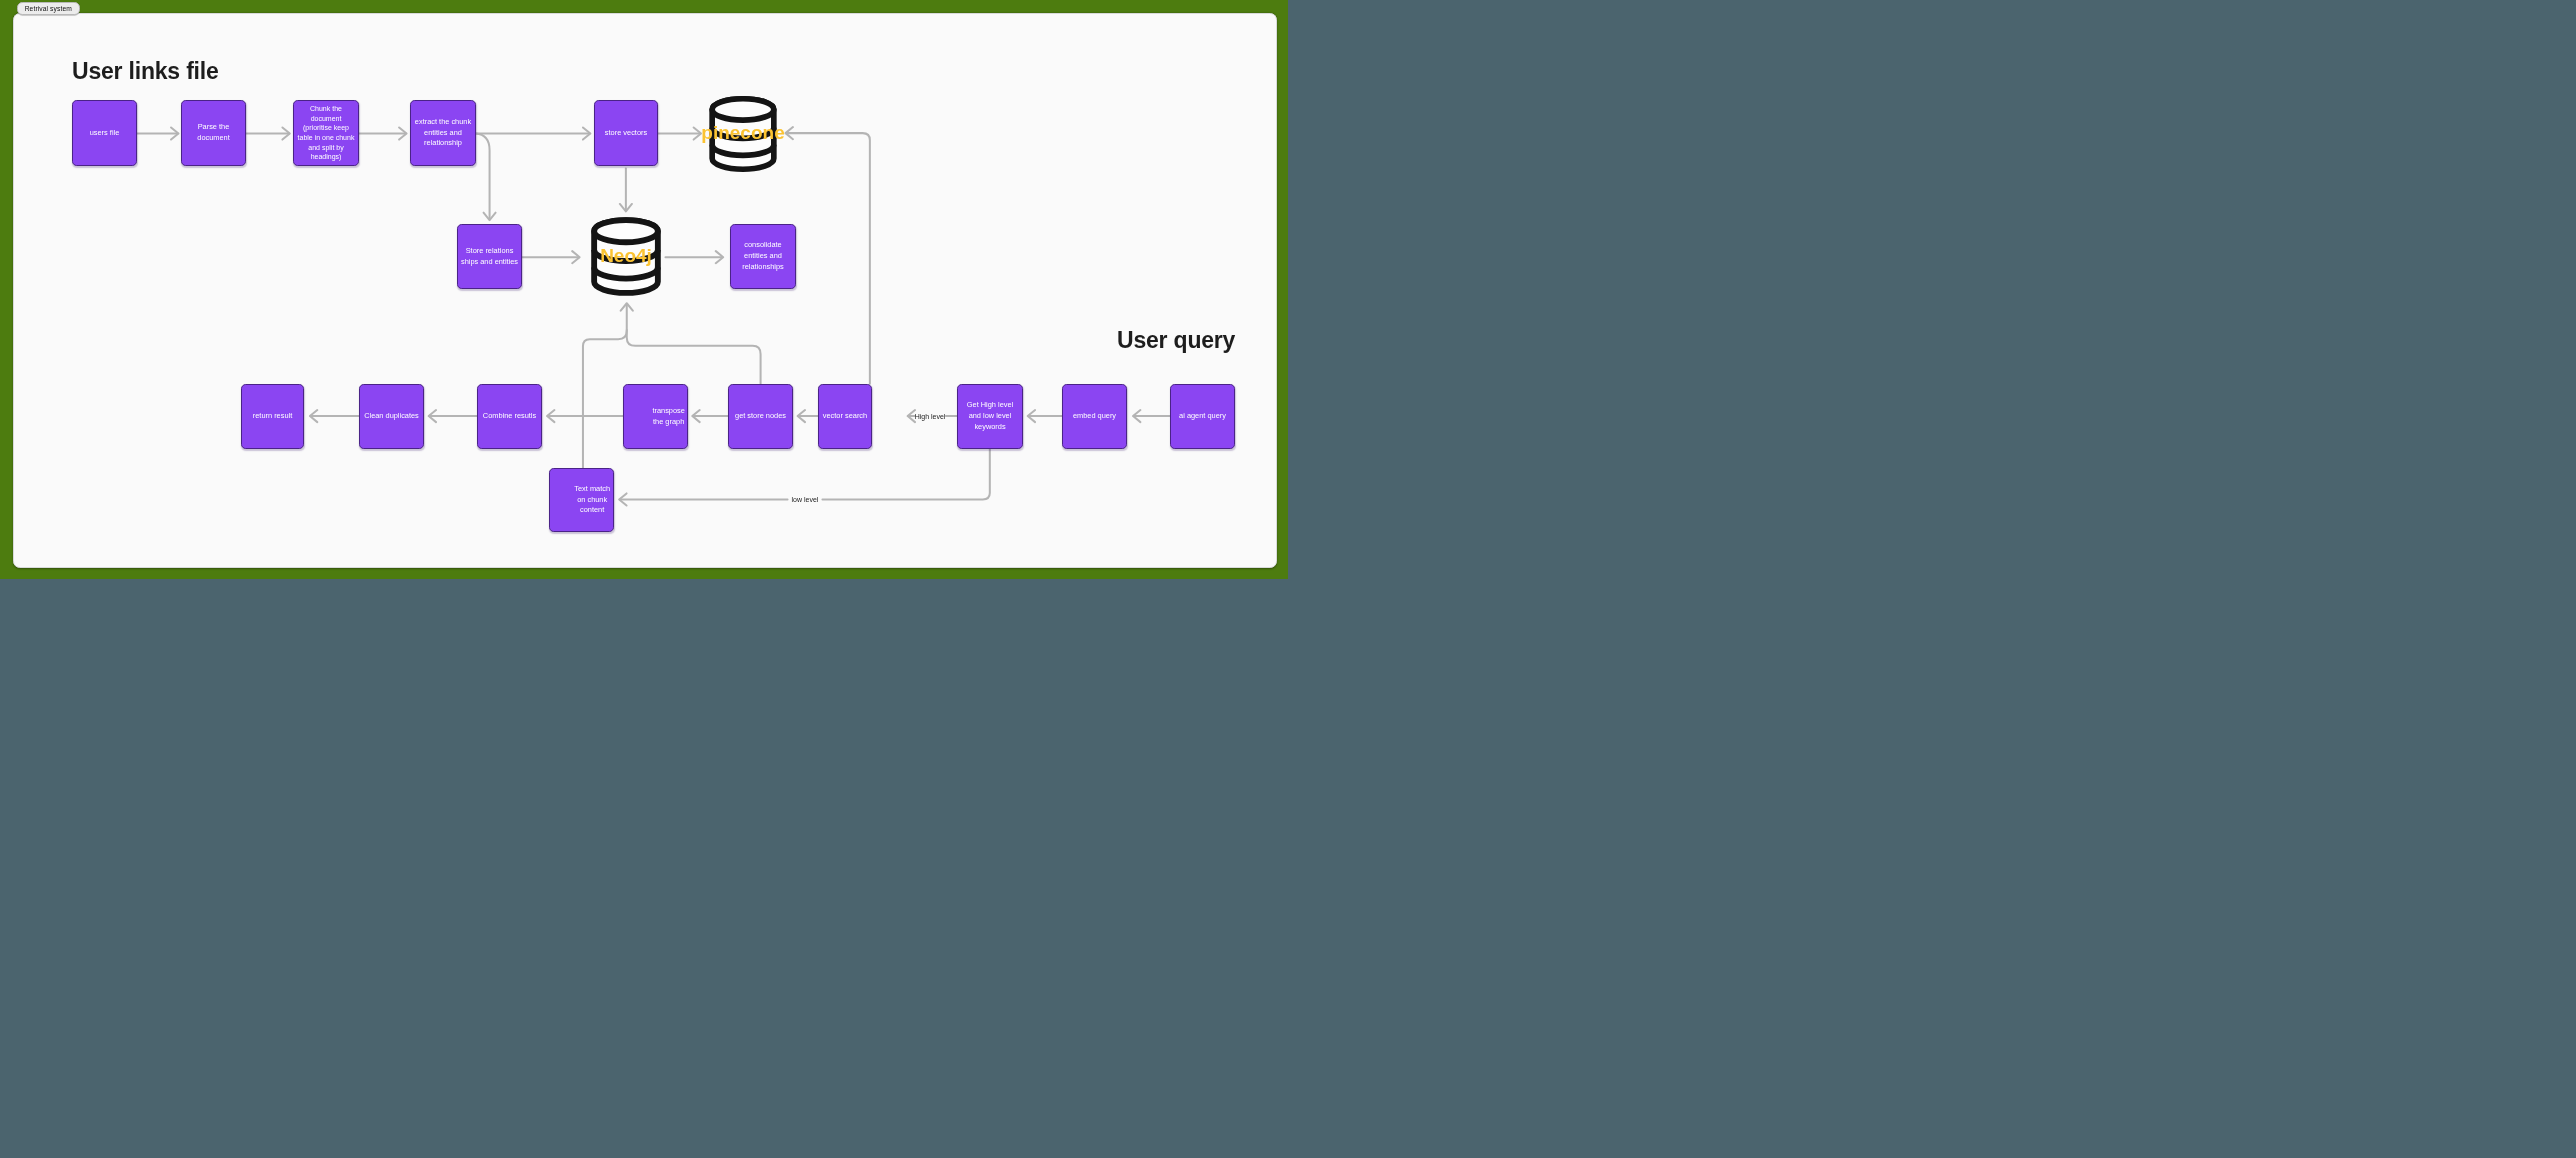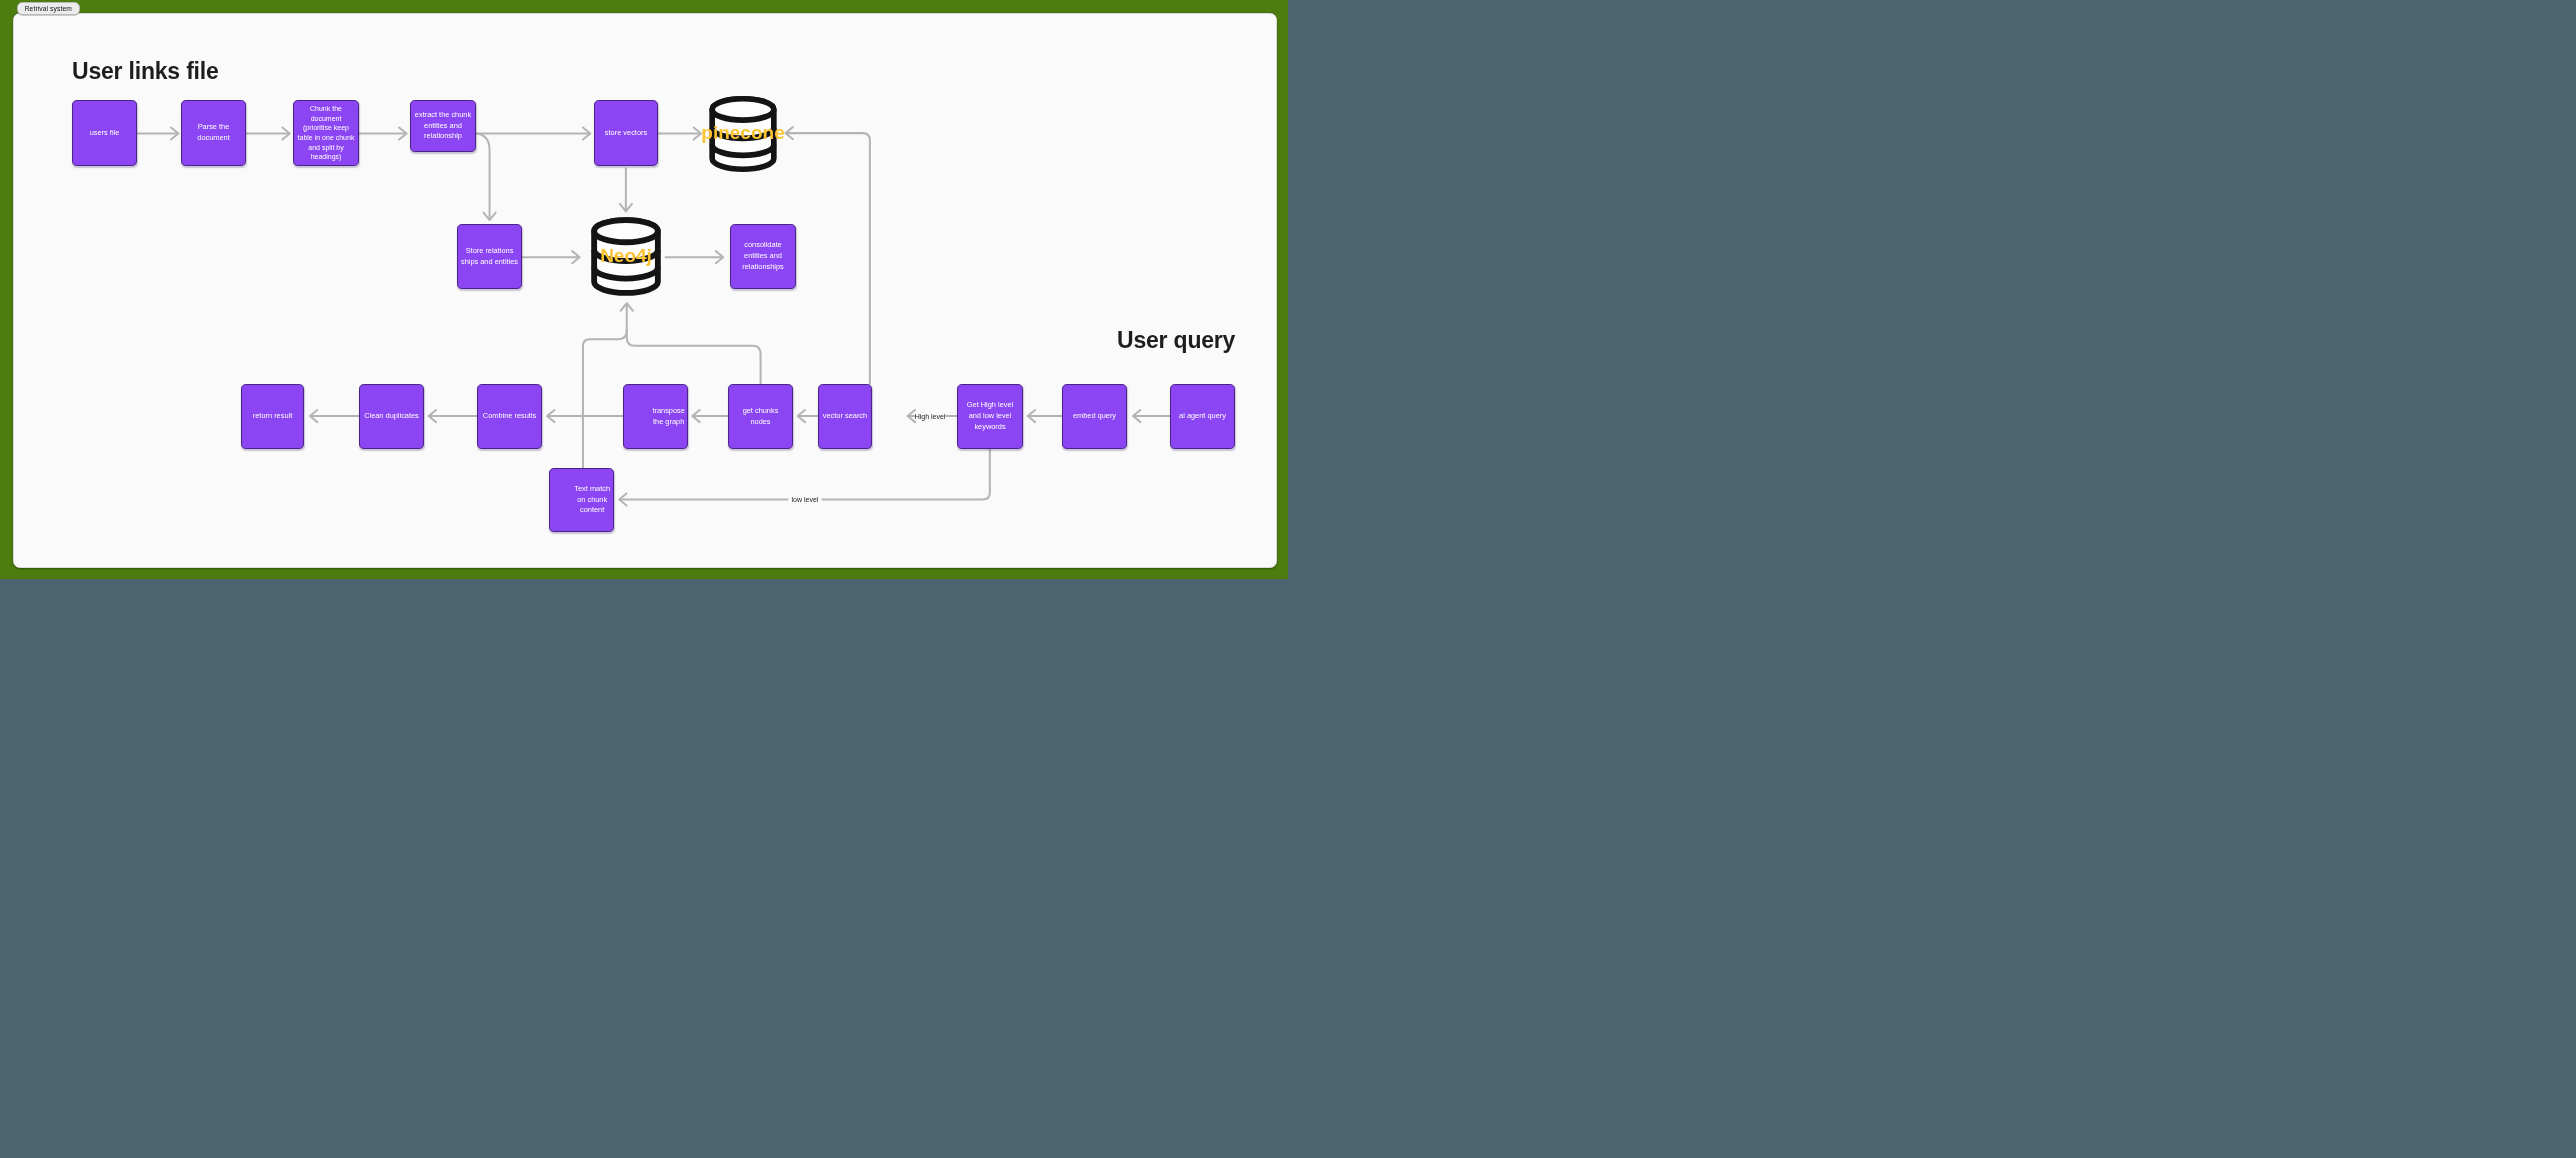--- a/index.html
+++ b/index.html
@@ -79,21 +79,21 @@
 
   <div class="node" style="left:72px;top:100px;width:65px;height:66px;">
     <span>users file</span>
   </div>
   <div class="node" style="left:181px;top:100px;width:65px;height:66px;">
     <span>Parse the document</span>
   </div>
   <div class="node small-text" style="left:293px;top:100px;width:66px;height:66px;">
     <span>Chunk the document (prioritise keep table in one chunk and split by headings)</span>
   </div>
-  <div class="node" style="left:410px;top:100px;width:66px;height:52px;">
+  <div class="node" style="left:410px;top:100px;width:66px;height:66px;">
     <span>extract the chunk entities and relationship</span>
   </div>
   <div class="node" style="left:594px;top:100px;width:64px;height:66px;">
     <span>store vectors</span>
   </div>
 
   <div class="db" style="left:705px;top:95px;width:76px;height:78px;">
     <svg viewBox="0 0 120 124">
       <path d="M11 23 A49 17 0 0 1 109 23 L109 101 A49 17 0 0 1 11 101 Z" fill="#fdfdfd" stroke="#141414" stroke-width="9" stroke-linejoin="round"></path>
       <ellipse cx="60" cy="23" rx="49" ry="17" fill="#fdfdfd" stroke="#141414" stroke-width="9"></ellipse>
@@ -127,21 +127,21 @@
   <div class="node" style="left:359px;top:384px;width:65px;height:65px;">
     <span>Clean duplicates</span>
   </div>
   <div class="node" style="left:477px;top:384px;width:65px;height:65px;">
     <span>Combine resutls</span>
   </div>
   <div class="node" style="left:623px;top:384px;width:65px;height:65px;padding-left:29px;">
     <span>transpose the graph</span>
   </div>
   <div class="node" style="left:728px;top:384px;width:65px;height:65px;">
-    <span>get chunks nodes</span>
+    <span>get store nodes</span>
   </div>
   <div class="node" style="left:818px;top:384px;width:54px;height:65px;">
     <span>vector search</span>
   </div>
   <div class="node" style="left:957px;top:384px;width:66px;height:65px;">
     <span>Get High level and low level keywords</span>
   </div>
   <div class="node" style="left:1062px;top:384px;width:65px;height:65px;">
     <span>embed query</span>
   </div>

